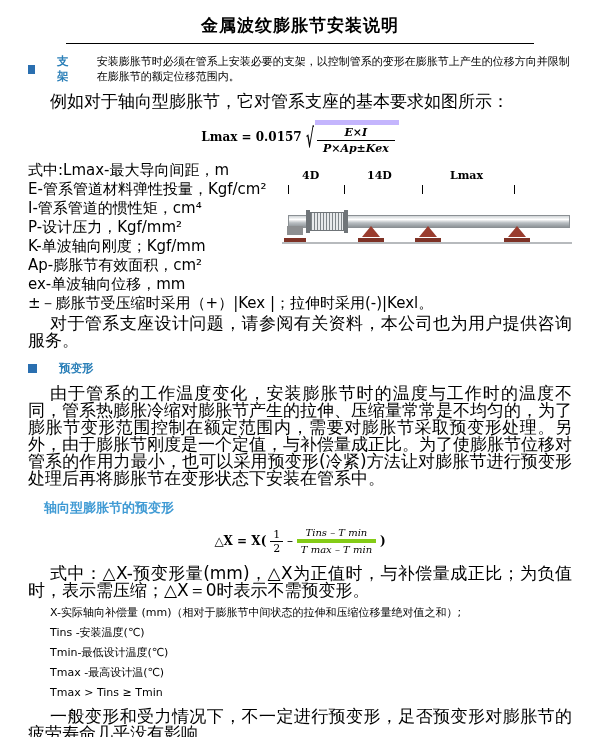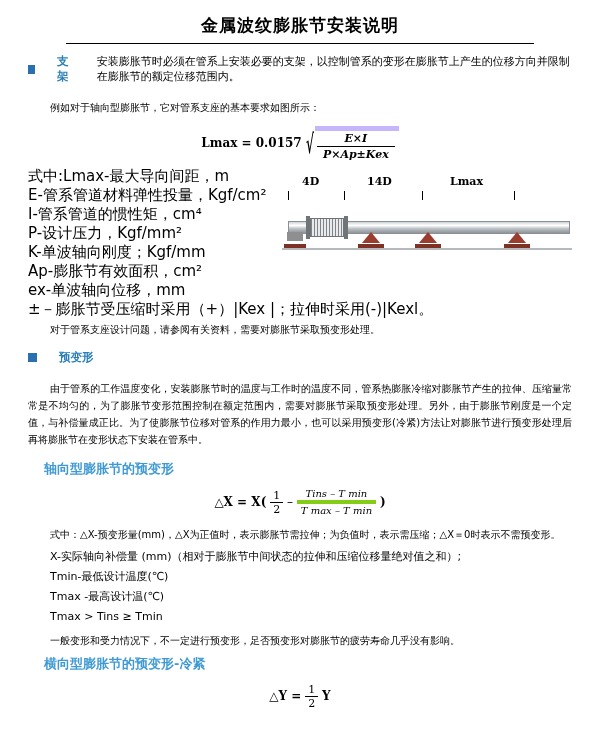--- a/index.html
+++ b/index.html
@@ -32,22 +32,22 @@
   .title-rule {
     width: 468px;
     height: 1px;
     background: #000;
     margin: 6px auto 10px auto;
   }
   .content {
     padding: 0 28px 0 28px;
   }
   p {
-    margin: 15px 0 4px 0;
-    font-size: 10px;
+    margin: 9px 0 4px 0;
+    font-size: 17px;
     line-height: 17px;
     text-align: justify;
   }
   .indent {
     text-indent: 22px;
   }
   .sec-head {
     font-size: 11.5px;
     font-weight: bold;
     color: #2a7fb8;
@@ -370,21 +370,21 @@
             <div class="base"></div>
           </div>
           <div class="support" style="left:222px;">
             <div class="tri"></div>
             <div class="base"></div>
           </div>
         </div>
       </div>
     </div>
 
-    <p class="indent" style="margin-top:2px;">对于管系支座设计问题，请参阅有关资料，需要对膨胀节采取预变形处理。</p>
+    <p class="indent" style="margin-top:2px;">对于管系支座设计问题，请参阅有关资料，本公司也为用户提供咨询服务。</p>
 
     <div class="sec-head" style="margin-top:12px;">
       <span class="bullet"></span>
       <span class="htext">预变形</span>
     </div>
 
     <p class="indent">由于管系的工作温度变化，安装膨胀节时的温度与工作时的温度不同，管系热膨胀冷缩对膨胀节产生的拉伸、压缩量常常是不均匀的，为了膨胀节变形范围控制在额定范围内，需要对膨胀节采取预变形处理。另外，由于膨胀节刚度是一个定值，与补偿量成正比。为了使膨胀节位移对管系的作用力最小，也可以采用预变形(冷紧)方法让对膨胀节进行预变形处理后再将膨胀节在变形状态下安装在管系中。</p>
 
     <div class="sub-head">轴向型膨胀节的预变形</div>
 
@@ -395,24 +395,25 @@
         <span class="den">2</span>
       </span>
       <span>–</span>
       <span class="frac-tt">
         <span class="num">Tins – T min</span>
         <span class="den">T max – T min</span>
       </span>
       <span class="big">)</span>
     </div>
 
-    <p class="indent" style="margin-top:8px;">式中：△X-预变形量(mm)，△X为正值时，表示膨胀节需拉伸；为负值时，表示需压缩；△X＝0时表示不需预变形。</p>
+    <p class="indent" style="margin-top:8px;">式中：△X-预变形量(mm)，△X为正值时，与补偿量成正比；为负值时，表示需压缩；△X＝0时表示不需预变形。</p>
 
     <div class="note" style="">
       <div>X-实际轴向补偿量 (mm)（相对于膨胀节中间状态的拉伸和压缩位移量绝对值之和）;</div>
+      <div>Tins -安装温度(℃)</div>
       <div>Tmin-最低设计温度(℃)</div>
       <div>Tmax -最高设计温(℃)</div>
       <div>Tmax &gt; Tins ≥ Tmin</div>
     </div>
 
     <p class="indent" style="margin-top:6px;">一般变形和受力情况下，不一定进行预变形，足否预变形对膨胀节的疲劳寿命几乎没有影响。</p>
 
     <div class="sub-head" style="margin-top:6px;">横向型膨胀节的预变形-冷紧</div>
 
     <div class="eqn-center">

